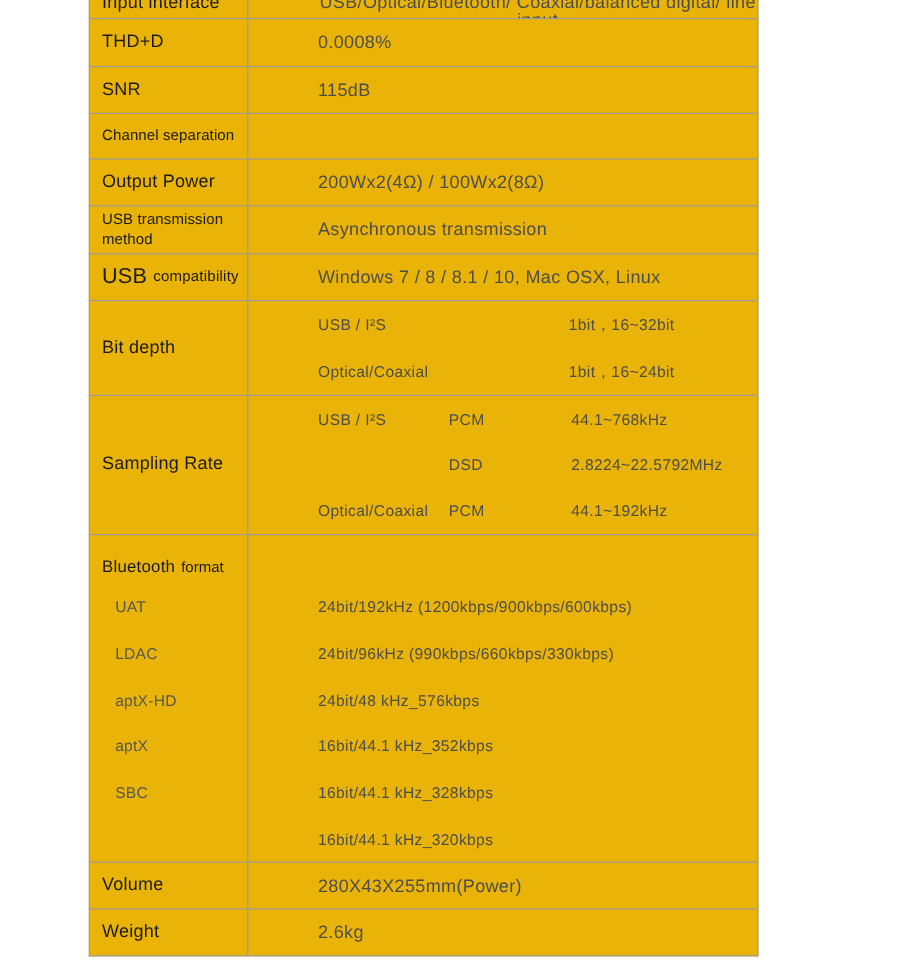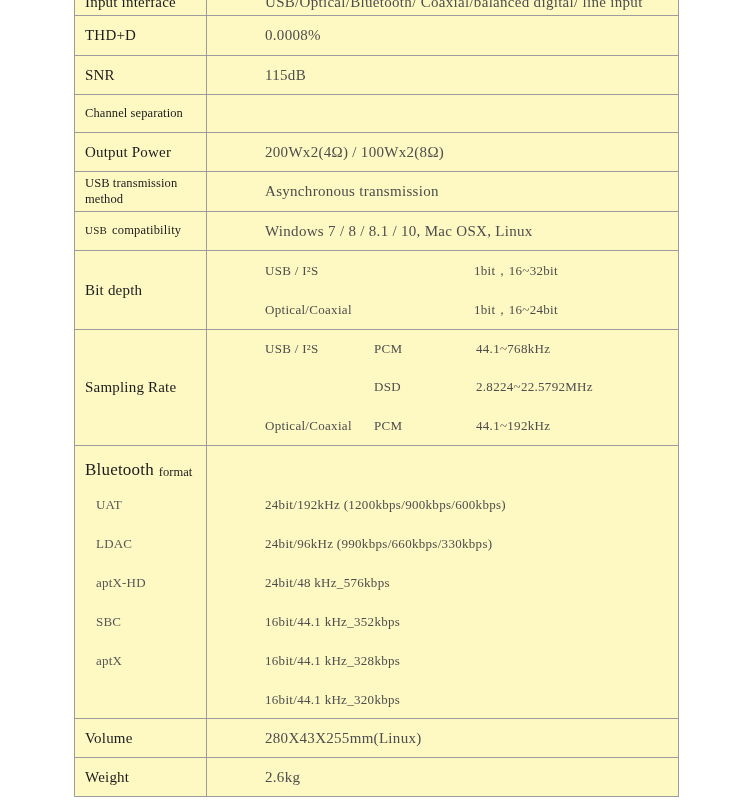--- a/index.html
+++ b/index.html
@@ -5,26 +5,25 @@
   * { margin: 0; padding: 0; box-sizing: border-box; }
   html, body {
     width: 750px; height: 800px;
     background: #ffffff;
     font-family: "Liberation Sans", "DejaVu Sans", sans-serif;
     overflow: hidden;
   }
   .spec-table {
     position: absolute;
     left: 74px; top: 0;
-    width: 605px;
+    width: 558px;
     border-left: 1px solid #9c9c9c;
     border-right: 1px solid #9c9c9c;
     border-bottom: 1px solid #9c9c9c;
-    background: #fef9c3;
-    font-family: Liberation Serif, serif;
+    background: #eab308;
   }
   .row {
     display: flex;
     border-bottom: 1px solid #9c9c9c;
     width: 100%;
   }
   .row:last-child { border-bottom: none; }
   .h16 { height: 16px; overflow: hidden; }
   .h40 { height: 40px; }
   .h39 { height: 39px; }
@@ -39,21 +38,21 @@
     border-right: 1px solid #9c9c9c;
     display: flex;
     align-items: center;
     padding-left: 10px;
     color: #1b1b1b;
     font-size: 15px;
     letter-spacing: 0.2px;
     line-height: 1.22;
   }
   .lcell.sm { font-size: 12.5px; letter-spacing: 0.1px; }
-  .lcell .big { font-size: 11px; }
+  .lcell .big { font-size: 18px; }
   .lcell .small { font-size: 12.5px; margin-left: 5px; }
   .vcell {
     flex: 1;
     display: flex;
     align-items: center;
     padding-left: 58px;
     color: #4d4d4d;
     font-size: 15px;
     letter-spacing: 0.3px;
     text-align: center;
@@ -90,21 +89,21 @@
     display: grid;
     grid-template-rows: 40px repeat(6, 38.83px);
   }
   .bt-header {
     display: flex;
     align-items: flex-end;
     padding: 0 0 6px 10px;
     color: #1b1b1b;
     white-space: nowrap;
   }
-  .bt-header .big { font-size: 17px; letter-spacing: 0.2px; }
+  .bt-header .big { font-size: 14px; letter-spacing: 0.2px; }
   .bt-header .small { font-size: 12.5px; margin-left: 5px; text-align: right; }
   .bt-codec {
     display: flex;
     align-items: center;
     padding-left: 21px;
     color: #565656;
     font-size: 13px;
     letter-spacing: 0.2px;
   }
   .bt-value-col {
@@ -204,37 +203,37 @@
 
   <div class="row h273">
     <div class="bt-label-col">
       <div class="bt-header">
         <span class="big">Bluetooth</span>
         <span class="small">format</span>
       </div>
       <div class="bt-codec">UAT</div>
       <div class="bt-codec">LDAC</div>
       <div class="bt-codec">aptX-HD</div>
+      <div class="bt-codec">aptX</div>
       <div class="bt-codec">SBC</div>
-      <div class="bt-codec">aptX</div>
     </div>
     <div class="bt-value-col">
       <div class="bt-value"></div>
       <div class="bt-value">24bit/192kHz (1200kbps/900kbps/600kbps)</div>
       <div class="bt-value">24bit/96kHz (990kbps/660kbps/330kbps)</div>
       <div class="bt-value">24bit/48 kHz_576kbps</div>
       <div class="bt-value">16bit/44.1 kHz_352kbps</div>
       <div class="bt-value">16bit/44.1 kHz_328kbps</div>
       <div class="bt-value">16bit/44.1 kHz_320kbps</div>
     </div>
   </div>
 
   <div class="row h39">
     <div class="lcell">Volume</div>
-    <div class="vcell">280X43X255mm(Linux)</div>
+    <div class="vcell">280X43X255mm(Power)</div>
   </div>
 
   <div class="row h38">
     <div class="lcell">Weight</div>
     <div class="vcell">2.6kg</div>
   </div>
 
 </div>
 
 </body></html>

